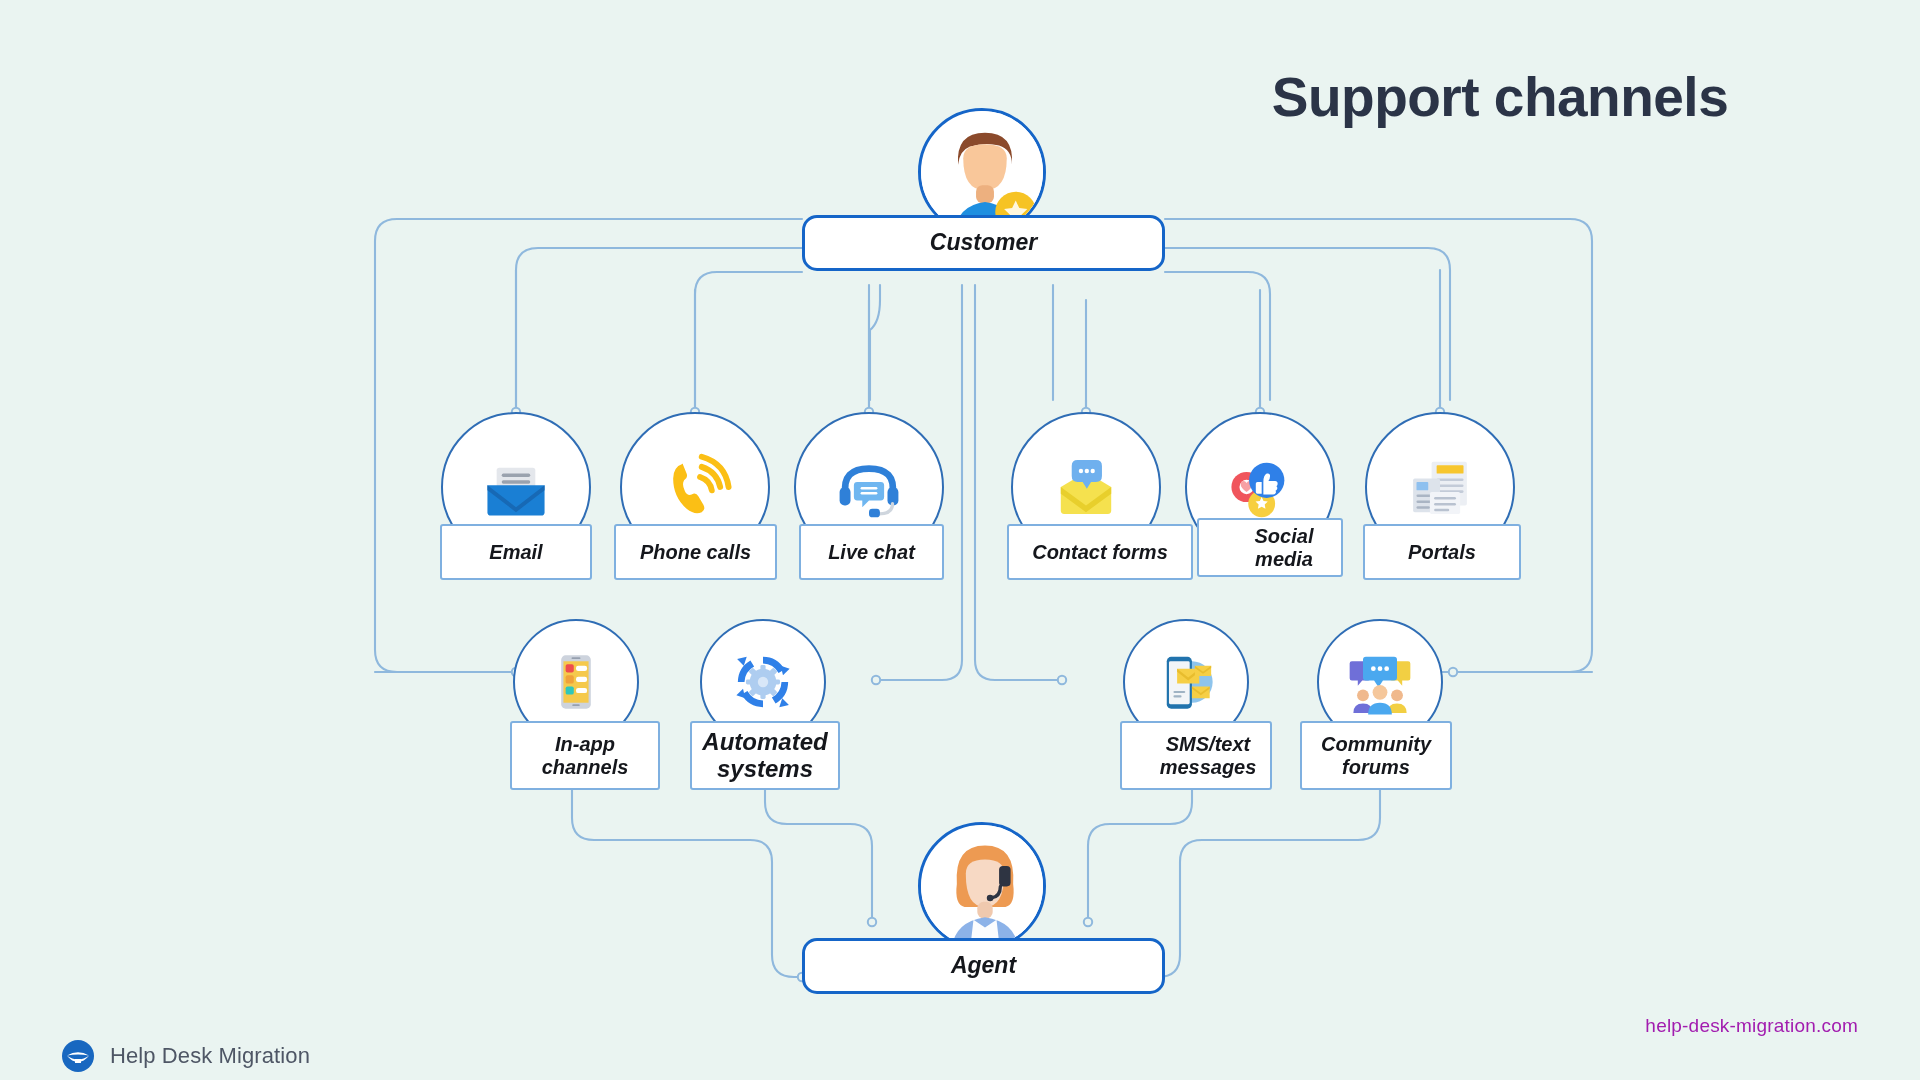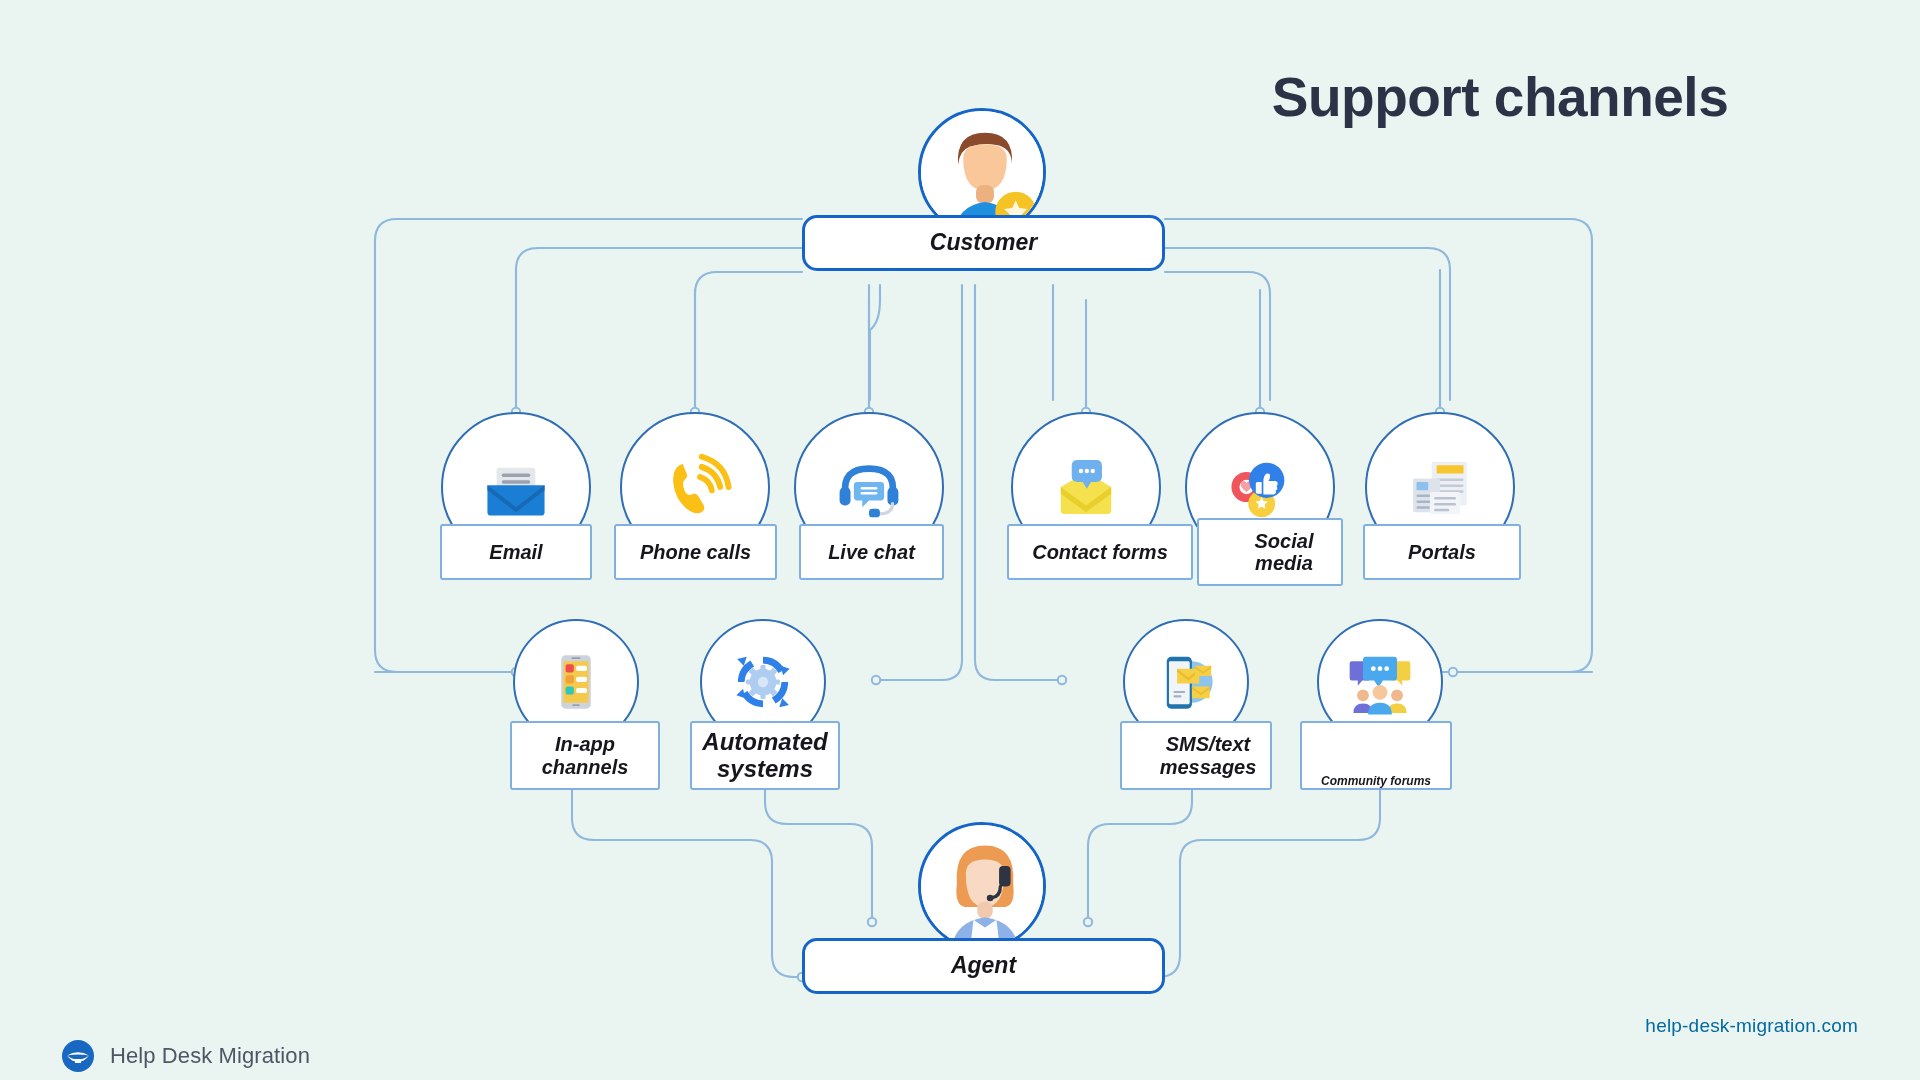--- a/index.html
+++ b/index.html
@@ -59,21 +59,21 @@
     display: flex; align-items: center; justify-content: center;
   }
   
   #logo-wrap {
     position: absolute; left: 62px; top: 1040px;
     display: flex; align-items: center; gap: 16px;
   }
   #logo-name { font-size: 22px; color: #4e5665; font-weight: 400; letter-spacing: .1px; }
   #site-url {
     position: absolute; right: 62px; top: 1015px;
-    font-size: 19px; color: #0369a1; letter-spacing: .2px; margin-left: 11px;
+    font-size: 19px; color: #a21caf; letter-spacing: .2px; margin-left: 11px;
   }
 </style>
 </head>
 <body>
 
 <div id="stage">
 
   <div id="title">Support channels</div>
 
   <svg id="wires" viewBox="0 0 1920 1080" xmlns="http://www.w3.org/2000/svg">
@@ -283,21 +283,21 @@
   </div>
   <div class="nodebox" style="left:614px; top:524px; width:163px; height:56px; font-size:20px;">
     <span>Phone calls</span>
   </div>
   <div class="nodebox" style="left:799px; top:524px; width:145px; height:56px; font-size:20px;">
     <span>Live chat</span>
   </div>
   <div class="nodebox" style="left:1007px; top:524px; width:186px; height:56px; font-size:20px;">
     <span>Contact forms</span>
   </div>
-  <div class="nodebox" style="left:1197px; top:518px; width:146px; height:68px; font-size:20px;padding-left:28px;">
+  <div class="nodebox" style="left:1197px; top:518px; width:146px; height:59px; font-size:20px;padding-left:28px;">
     <span>Social media</span>
   </div>
   <div class="nodebox" style="left:1363px; top:524px; width:158px; height:56px; font-size:20px;">
     <span>Portals</span>
   </div>
 
   <div class="circleframe" style="left:513px; top:619px; width:126px; height:126px;">
     <div class="chanicon">
       <svg viewBox="0 0 100 100" width="74" height="74">
         <rect x="30" y="14" width="40" height="72" rx="6" fill="#cdd3dd"></rect>
@@ -381,21 +381,21 @@
 
   <div class="nodebox" style="left:510px; top:721px; width:150px; height:69px; font-size:20px;">
     <span>In-app channels</span>
   </div>
   <div class="nodebox" style="left:690px; top:721px; width:150px; height:69px; font-size:24px;">
     <span>Automated systems</span>
   </div>
   <div class="nodebox" style="left:1120px; top:721px; width:152px; height:69px; font-size:20px;padding-left:24px;">
     <span>SMS/text messages</span>
   </div>
-  <div class="nodebox" style="left:1300px; top:721px; width:152px; height:69px; font-size:12px;align-items:flex-end;">
+  <div class="nodebox" style="left:1300px; top:721px; width:152px; height:69px; font-size:20px;">
     <span>Community forums</span>
   </div>
 
   <div class="circleframe primary" style="left:918px; top:822px; width:128px; height:128px;">
     <svg viewBox="0 0 100 100" width="128" height="128">
       <circle cx="50" cy="50" r="50" fill="#ffffff"></circle>
       <path d="M28 46 Q26 16 50 16 Q74 16 72 46 Q74 62 66 64 L34 64 Q26 62 28 46 Z" fill="#ed9a52"></path>
       <path d="M35 38 Q35 64 50 64 Q65 64 65 38 Q65 27 50 27 Q35 27 35 38 Z" fill="#f7d9c4"></path>
       <rect x="44" y="60" width="12" height="13" rx="5" fill="#f0c9ae"></rect>
       <path d="M24 100 Q24 76 50 72 Q76 76 76 100 Z" fill="#8cb2e8"></path>

